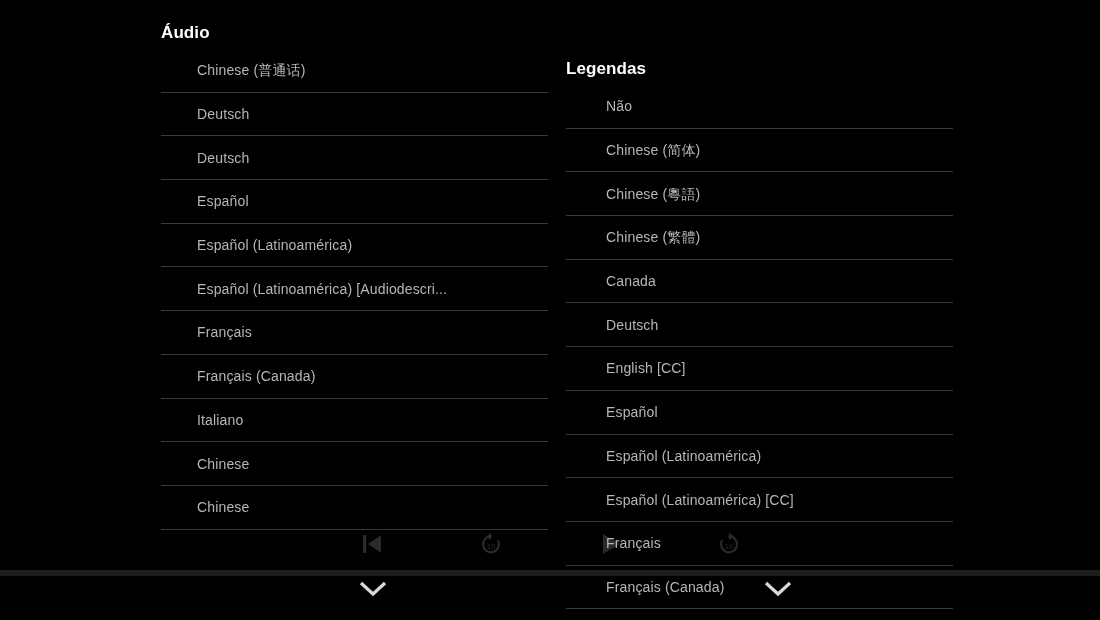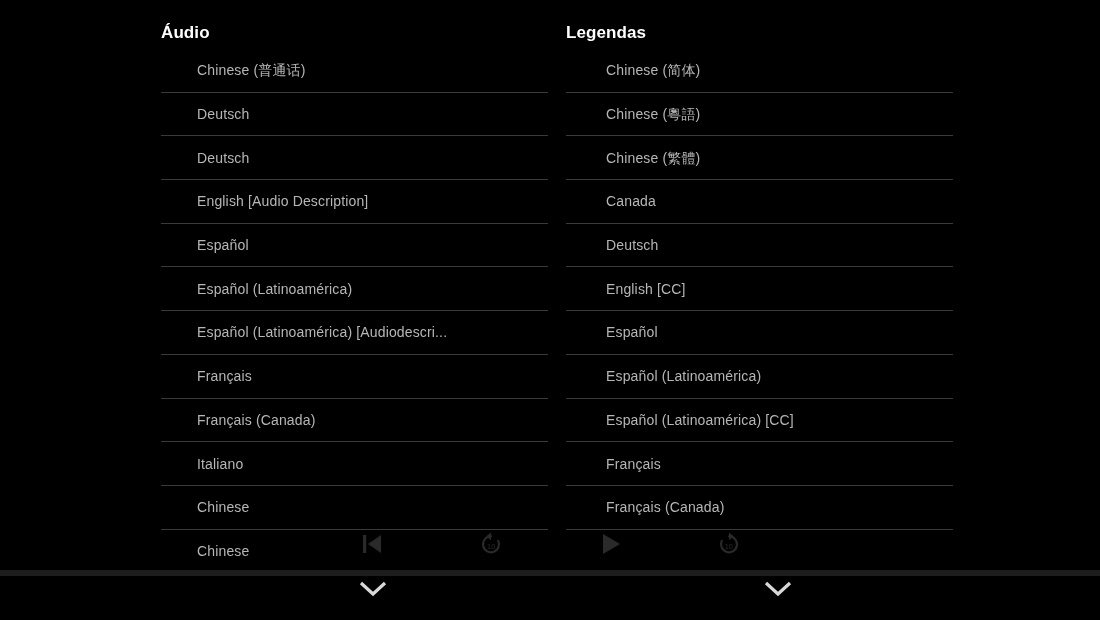--- a/index.html
+++ b/index.html
@@ -61,21 +61,21 @@
     z-index: 3;
     display: flex;
     padding-left: 161px;
     padding-top: 22px;
   }
 
   .column {
     width: 387px;
     position: relative;
   }
-  .column.right { margin-left: 18px; }
+  .column.right { margin-left: 18px; margin-top: 36px; }
 
   .col-title {
     font-size: 17px;
     font-weight: bold;
     color: #ffffff;
     letter-spacing: .1px;
     line-height: 22px;
     padding-left: 0px;
     margin-bottom: 3px;
     height: 24px;
@@ -185,23 +185,20 @@
             <li class="opt-item">
               <span class="opt-label">Chinese (普通话)</span>
             </li>
             <li class="opt-item">
               <span class="opt-label">Deutsch</span>
             </li>
             <li class="opt-item">
               <span class="opt-label">Deutsch</span>
             </li>
             <li class="opt-item">
-              <span class="opt-label">English [Audio Description]</span>
-            </li>
-            <li class="opt-item">
               <span class="opt-label">Español</span>
             </li>
             <li class="opt-item">
               <span class="opt-label">Español (Latinoamérica)</span>
             </li>
             <li class="opt-item">
               <span class="opt-label">Español (Latinoamérica) [Audiodescri...</span>
             </li>
             <li class="opt-item">
               <span class="opt-label">Français</span>
@@ -220,20 +217,23 @@
             </li>
           </ul>
       </div>
     </div>
 
     <div class="column right">
       <div class="col-title">Legendas</div>
       <div class="list-clip">
         <ul class="opt-list" id="subtitle-list">
             <li class="opt-item">
+              <span class="opt-label">Não</span>
+            </li>
+            <li class="opt-item">
               <span class="opt-label">Chinese (简体)</span>
             </li>
             <li class="opt-item">
               <span class="opt-label">Chinese (粵語)</span>
             </li>
             <li class="opt-item">
               <span class="opt-label">Chinese (繁體)</span>
             </li>
             <li class="opt-item">
               <span class="opt-label">Canada</span>

